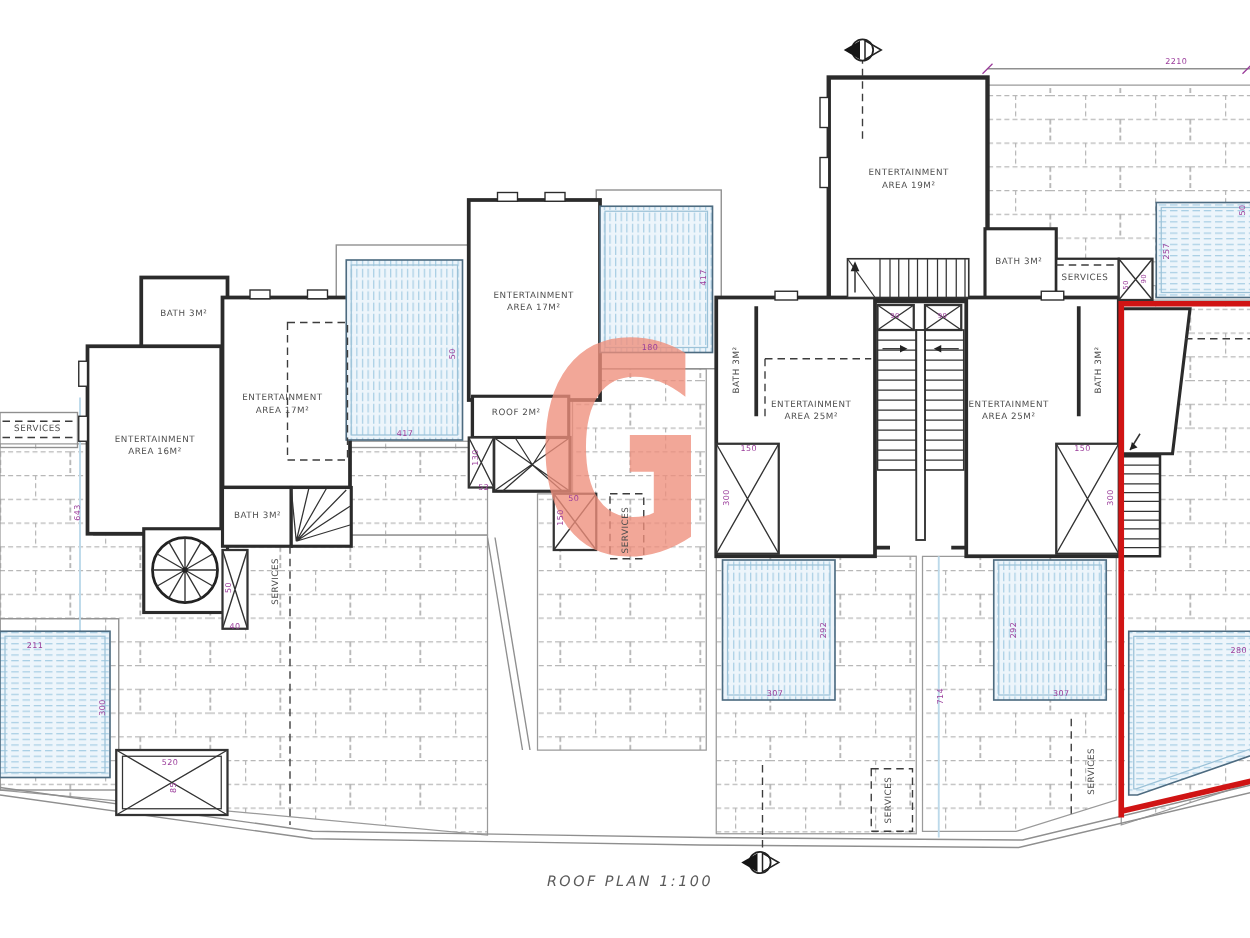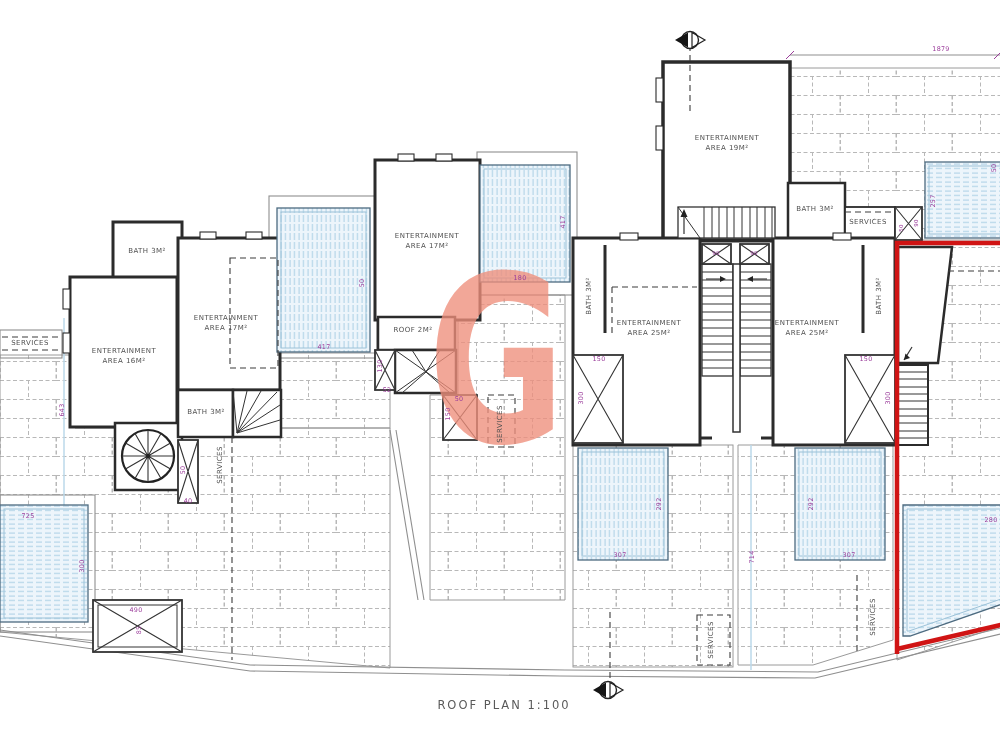--- a/index.html
+++ b/index.html
@@ -6,21 +6,21 @@
   #canvas{position:relative;width:1000px;height:750px;background:#fff;overflow:hidden;
           font-family:"DejaVu Sans",sans-serif;}
   #plan-svg{position:absolute;left:0;top:0;}
   .lbl{position:absolute;transform:translate(-50%,-50%);font-size:7px;letter-spacing:.45px;
        color:#4f4f4f;white-space:pre-line;text-align:center;line-height:1.4;pointer-events:none;}
   .lbl.v{transform:translate(-50%,-50%) rotate(-90deg);}
   .dim{position:absolute;transform:translate(-50%,-50%);font-size:6.4px;letter-spacing:.3px;
        color:#9b3d9b;white-space:nowrap;pointer-events:none;}
   .dim.v{transform:translate(-50%,-50%) rotate(-90deg);}
   .title{position:absolute;transform:translate(-50%,-50%);font-size:11.5px;letter-spacing:2px;
-       color:#5a5a5a;white-space:nowrap;}
+       color:#5a5a5a;white-space:nowrap;font-style:italic;}
   .watermark{position:absolute;left:428px;top:246px;font-size:232px;font-weight:bold;
        line-height:1;color:#ef8f7c;opacity:.78;transform:scaleX(.72);transform-origin:left top;
        pointer-events:none;}
 </style>
 </head>
 <body>
 
 <div id="canvas">
 
 <svg id="plan-svg" width="1000" height="750" viewBox="0 0 1000 750">
@@ -221,39 +221,39 @@
 <div class="lbl v" style="left:590px;top:296px">BATH 3M²</div>
 <div class="lbl v" style="left:880px;top:296px">BATH 3M²</div>
 <div class="lbl" style="left:30px;top:344px">SERVICES</div>
 <div class="lbl v" style="left:221px;top:465px">SERVICES</div>
 <div class="lbl" style="left:868px;top:223px">SERVICES</div>
 <div class="lbl v" style="left:501px;top:424px">SERVICES</div>
 <div class="lbl v" style="left:712px;top:640px">SERVICES</div>
 <div class="lbl v" style="left:874px;top:617px">SERVICES</div>
 <div class="title" style="left:504px;top:705px">ROOF PLAN 1:100</div>
 
-<div class="dim" style="left:941px;top:49px">1879</div>
+<div class="dim" style="left:941px;top:49px">2210</div>
 <div class="dim v" style="left:933px;top:201px">257</div>
 <div class="dim v" style="left:994px;top:168px">50</div>
 <div class="dim" style="left:324px;top:347px">417</div>
 <div class="dim v" style="left:362px;top:283px">50</div>
 <div class="dim v" style="left:563px;top:222px">417</div>
 <div class="dim" style="left:520px;top:278px">180</div>
 <div class="dim" style="left:599px;top:359px">150</div>
 <div class="dim v" style="left:581px;top:398px">300</div>
 <div class="dim" style="left:866px;top:359px">150</div>
 <div class="dim v" style="left:888px;top:398px">300</div>
 <div class="dim" style="left:620px;top:555px">307</div>
 <div class="dim v" style="left:659px;top:504px">292</div>
 <div class="dim" style="left:849px;top:555px">307</div>
 <div class="dim v" style="left:811px;top:504px">292</div>
 <div class="dim v" style="left:752px;top:557px">714</div>
-<div class="dim" style="left:28px;top:516px">725</div>
+<div class="dim" style="left:28px;top:516px">211</div>
 <div class="dim v" style="left:82px;top:566px">300</div>
-<div class="dim" style="left:136px;top:610px">490</div>
+<div class="dim" style="left:136px;top:610px">520</div>
 <div class="dim v" style="left:139px;top:630px">85</div>
 <div class="dim v" style="left:183px;top:470px">50</div>
 <div class="dim" style="left:188px;top:501px">40</div>
 <div class="dim v" style="left:380px;top:366px">130</div>
 <div class="dim" style="left:387px;top:390px">52</div>
 <div class="dim" style="left:459px;top:399px">50</div>
 <div class="dim v" style="left:448px;top:414px">150</div>
 <div class="dim v" style="left:62px;top:410px">643</div>
 <div class="dim" style="left:991px;top:520px">280</div>
 <div class="dim" style="left:716px;top:253px;font-size:5.5px">90</div>

